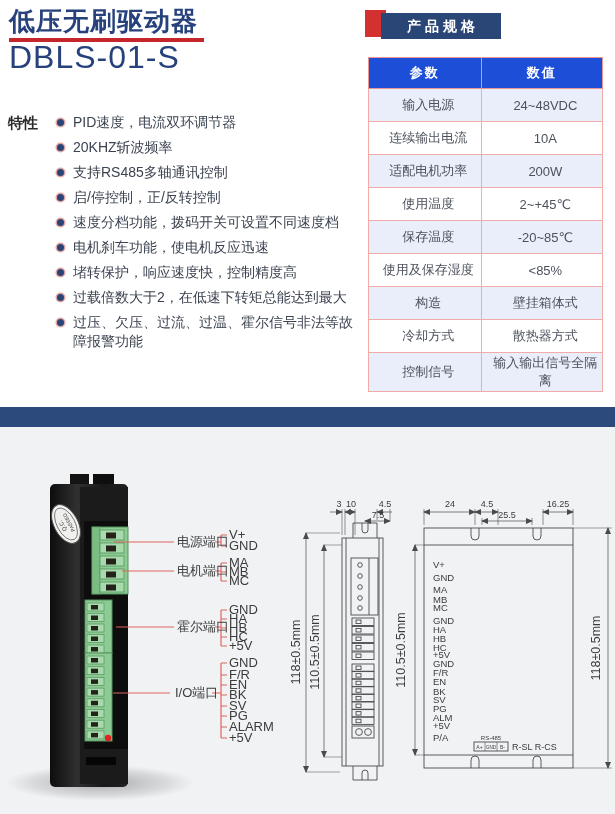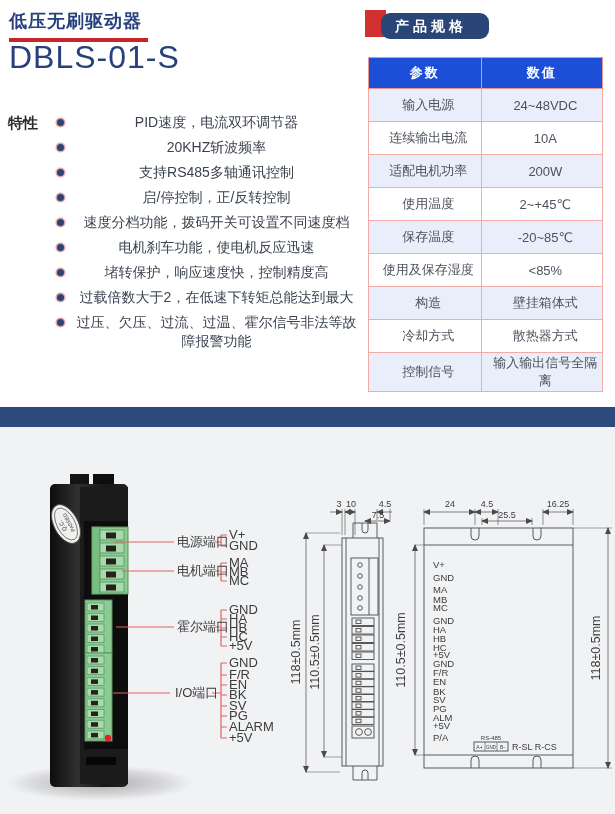--- a/index.html
+++ b/index.html
@@ -1,39 +1,39 @@
 <!DOCTYPE html>
 <html><head>
 <meta charset="utf-8">
 <style>
   html,body{margin:0;padding:0;}
   body{font-family:"Liberation Sans","DejaVu Sans",sans-serif;background:#ffffff;}
   .page{position:relative;width:615px;height:814px;background:#ffffff;overflow:hidden;}
 
   
-  .title{position:absolute;left:9px;top:6px;margin:0;font-size:18px;font-weight:bold;
+  .title{position:absolute;left:9px;top:6px;margin:0;font-size:26px;font-weight:bold;
          color:#26417b;letter-spacing:1px;display:inline-block;
          border-bottom:4px solid #c5262c;padding:0 6px 2px 0;line-height:30px;}
   .model{position:absolute;left:9px;top:41px;margin:0;font-size:32px;font-weight:400;
          color:#26417b;letter-spacing:1px;line-height:32px;}
 
   .features{position:absolute;left:8px;top:113px;display:flex;}
   .features-label{font-size:15px;font-weight:bold;color:#2b2b2b;width:34px;line-height:19px;}
-  .features ul{list-style:none;margin:0 0 0 14px;padding:0;width:304px;text-align:center;}
+  .features ul{list-style:none;margin:0 0 0 14px;padding:0;width:304px;}
   .features li{position:relative;padding-left:17px;font-size:14px;line-height:19px;
                color:#3b4250;margin-bottom:6px;}
   .features li::before{content:"";position:absolute;left:1px;top:6px;width:7px;height:7px;
                border-radius:50%;background:#2a4475;box-shadow:0 0 0 1.5px rgba(205,90,90,.55);}
 
   
   .specs{position:absolute;left:365px;top:10px;width:240px;}
   .spec-redsq{position:absolute;left:0;top:0;width:21px;height:27px;background:#d3312f;}
   .spec-banner{position:absolute;left:16px;top:3px;height:26px;line-height:26px;
                background:#2a4677;color:#ffffff;font-size:14px;font-weight:bold;
-               letter-spacing:4px;padding:0 22px 0 14px;border-radius:9px;}
+               letter-spacing:4px;padding:0 22px 0 26px;}
   .spec-table{position:absolute;left:3px;top:47px;width:235px;border-collapse:collapse;
               font-size:13px;border:1px solid #e9948e;}
   .spec-table th{background:#1d4ed8;color:#ffffff;font-weight:600;height:28px;
                  border:1px solid #e9948e;letter-spacing:2px;}
   .spec-table td{height:30px;text-align:center;color:#4c525c;border:1px solid #f2aba6;
                  background:#ffffff;padding-left:8px;}
   .spec-table tr:nth-child(even) td{background:#e9eefa;}
   .col-p{width:113px;} .col-v{width:120px;}
 
   

